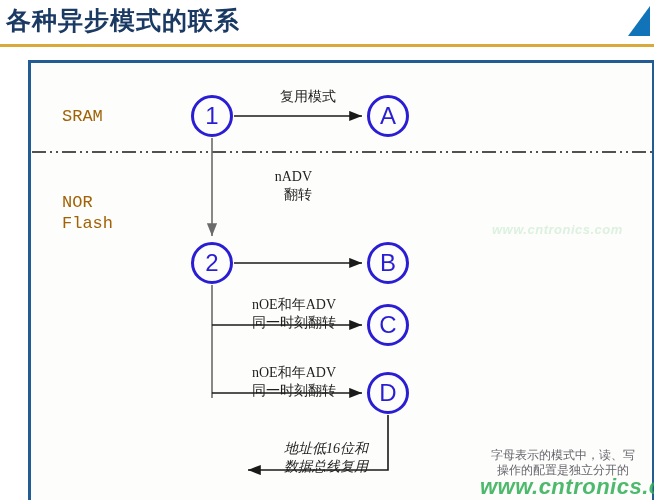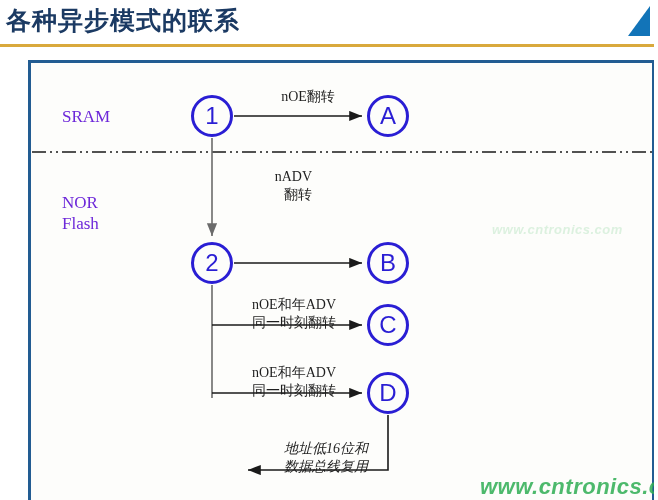--- a/index.html
+++ b/index.html
@@ -104,23 +104,23 @@
     height: 50px;
     font-size: 10px;
     color: #2a1ed4;
     font-family: "Liberation Serif", serif;
     font-weight: 700;
   }
 
   
   .side-label {
     position: absolute;
-    font-family: Liberation Serif, serif;
+    font-family: Liberation Mono, monospace;
     font-size: 17px;
-    color: #6d28d9;
+    color: #a16207;
     line-height: 21px;
     white-space: pre-line;
   }
   .edge-label {
     position: absolute;
     font-family: "Liberation Serif", serif;
     font-size: 14px;
     color: #1f1f1f;
     line-height: 18px;
     white-space: pre-line;
@@ -228,32 +228,34 @@
 
   <div class="node-circle node-letter" style="left:367px; top:95px;">A</div>
 
   <div class="node-circle node-letter" style="left:367px; top:242px;">B</div>
 
   <div class="node-circle node-letter" style="left:367px; top:304px;">C</div>
 
   <div class="node-circle node-letter" style="left:367px; top:372px;">D</div>
 
 
-  <div class="edge-label" style="left:258px; top:88px; width:100px;">nOE翻转</div>
+  <div class="edge-label" style="left:258px; top:88px; width:100px;">复用模式</div>
 
   <div class="edge-label left-align" style="left:222px; top:168px; width:90px;">nADV
 翻转</div>
 
   <div class="edge-label" style="left:228px; top:296px; width:132px;">nOE和年ADV
 同一时刻翻转</div>
 
   <div class="edge-label" style="left:228px; top:364px; width:132px;">nOE和年ADV
 同一时刻翻转</div>
 
   <div class="edge-label" style="left:258px; top:440px; width:136px;font-style:italic;">地址低16位和
 数据总线复用</div>
 
+  <div class="note-text" style="left:478px; top:448px; width:170px;">字母表示的模式中，读、写
+操作的配置是独立分开的</div>
 
   <div class="watermark" id="watermark-main" style="left:480px; top:474px;">www.cntronics.com</div>
 
   <div class="watermark" id="watermark-faint" style="left:492px; top:222px;">www.cntronics.com</div>
 
 </div>
 
 </body></html>

